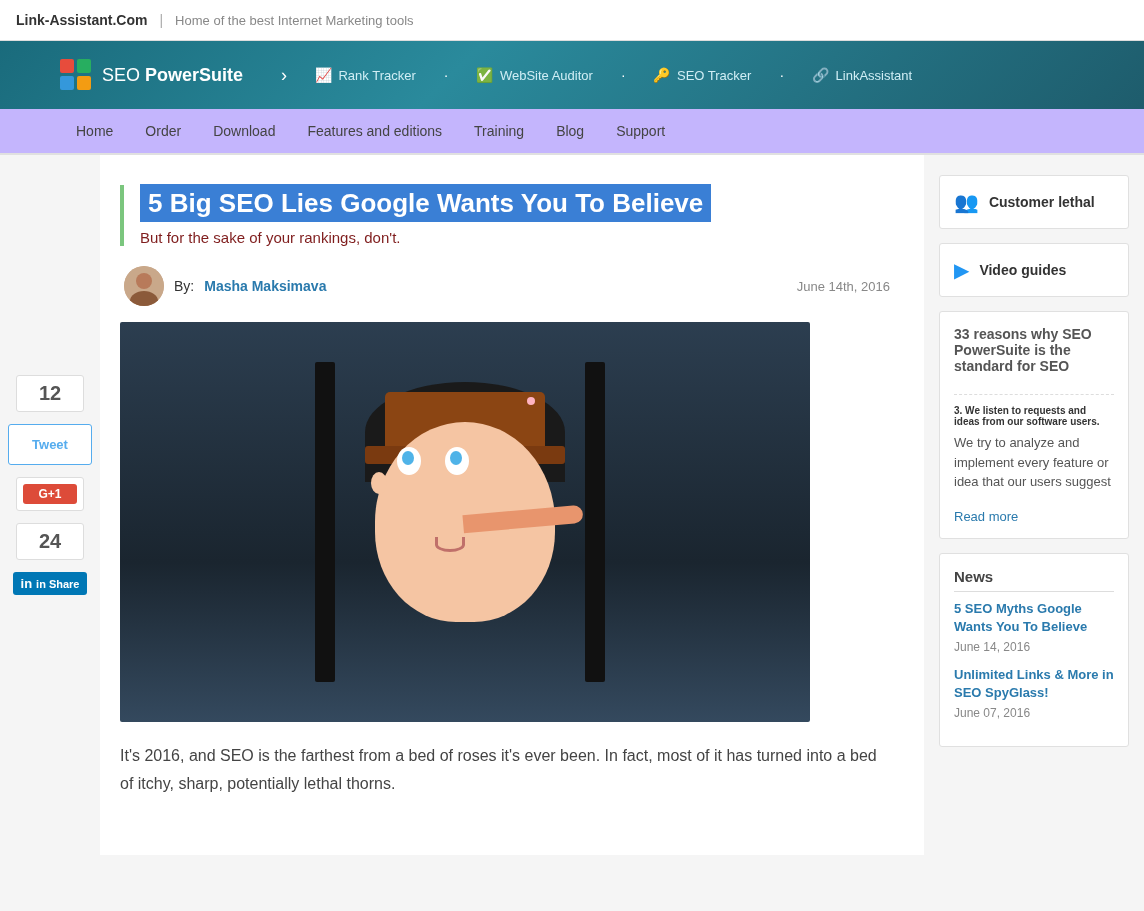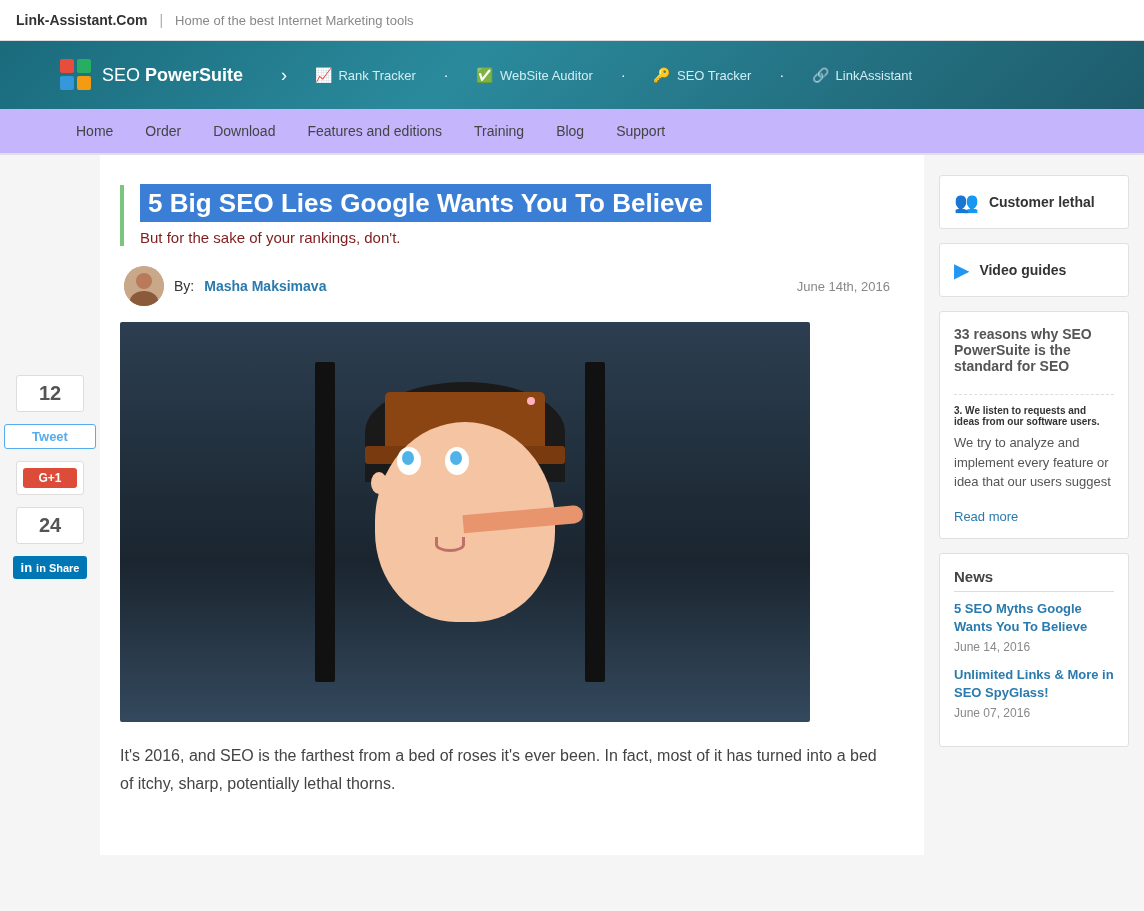--- a/index.html
+++ b/index.html
@@ -111,25 +111,25 @@
       border-radius: 3px;
       padding: 3px 8px;
       font-size: 12px;
       font-weight: bold;
     }
     .tweet-btn {
       background: #fff;
       color: #55acee;
       border: 1px solid #55acee;
       border-radius: 3px;
-      padding: 4px 10px;
+      padding: 12px 10px;
       font-size: 13px;
       font-weight: bold;
       cursor: pointer;
-      width: 92px;
+      width: 84px;
     }
     .linkedin-btn {
       background: #0077b5;
       color: #fff;
       border-radius: 3px;
       padding: 4px 8px;
       font-size: 11px;
       font-weight: bold;
       display: flex;
       align-items: center;

